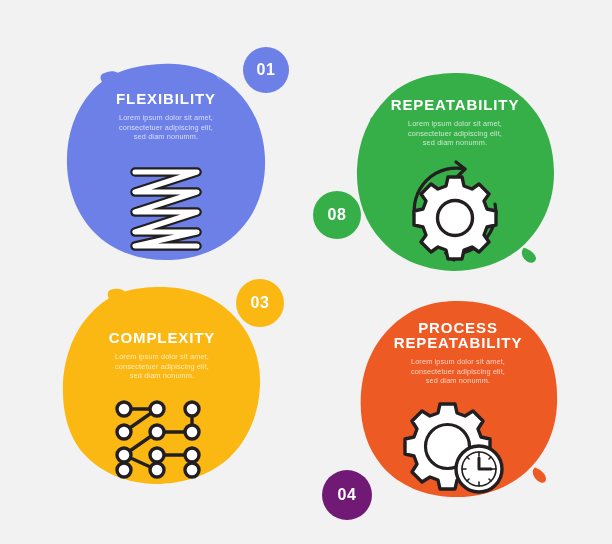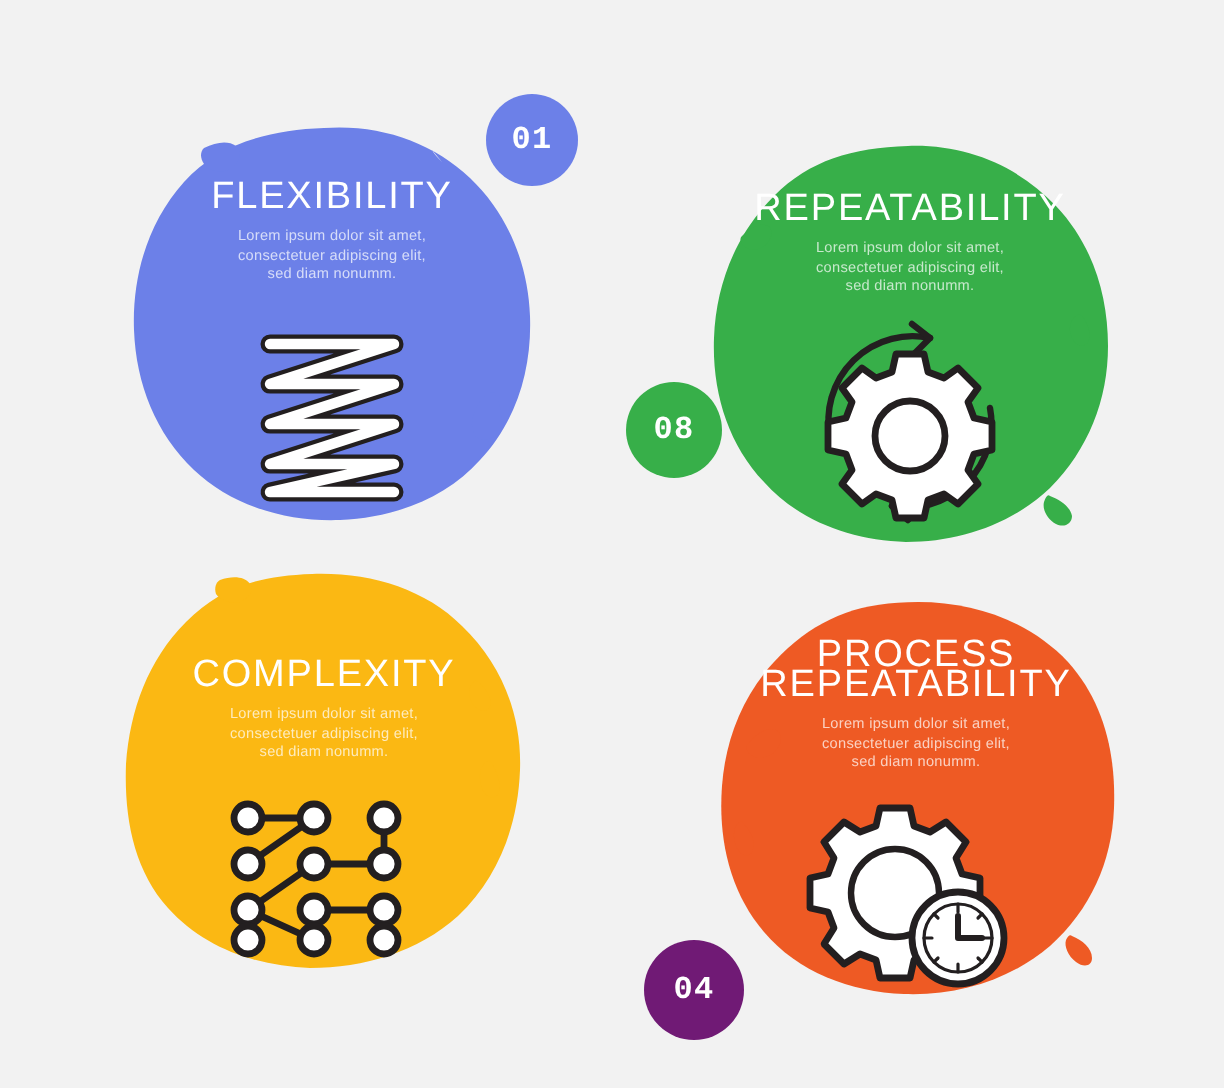--- a/index.html
+++ b/index.html
@@ -33,22 +33,22 @@
   }
   .card-text {
     position: absolute;
     left: 0;
     width: 100%;
     text-align: center;
     pointer-events: none;
   }
   .card-title {
     color: #ffffff;
-    font-size: 19px;
-    font-weight: normal;
+    font-size: 15px;
+    font-weight: bold;
     letter-spacing: 0.9px;
     line-height: 15px;
     margin: 0 0 7px 0;
   }
   .card-desc {
     color: rgba(255,255,255,0.72);
     font-size: 7.3px;
     line-height: 9.6px;
     letter-spacing: 0.15px;
     margin: 0;
@@ -63,21 +63,20 @@
   .badge {
     position: absolute;
     display: flex;
     align-items: center;
     justify-content: center;
     border-radius: 50%;
     color: #ffffff;
     font-size: 16px;
     font-weight: bold;
     letter-spacing: 0.6px;
-    font-family: Liberation Mono, monospace;
   }
 
   
   #card-1 { left: 66px;  top: 62px;  }
   #card-2 { left: 355px; top: 72px;  }
   #card-3 { left: 62px;  top: 286px; }
   #card-4 { left: 358px; top: 300px; }
 
   #card-1 .card-text { top: 29px; }
   #card-2 .card-text { top: 25px; }
@@ -254,17 +253,20 @@
       </svg>
     </div>
   </div>
 
   <div class="badge" id="badge-1">
     <span>01</span>
   </div>
   <div class="badge" id="badge-2">
     <span>08</span>
   </div>
+  <div class="badge" id="badge-3">
+    <span>03</span>
+  </div>
   <div class="badge" id="badge-4">
     <span>04</span>
   </div>
 
 </div>
 
 </body></html>

